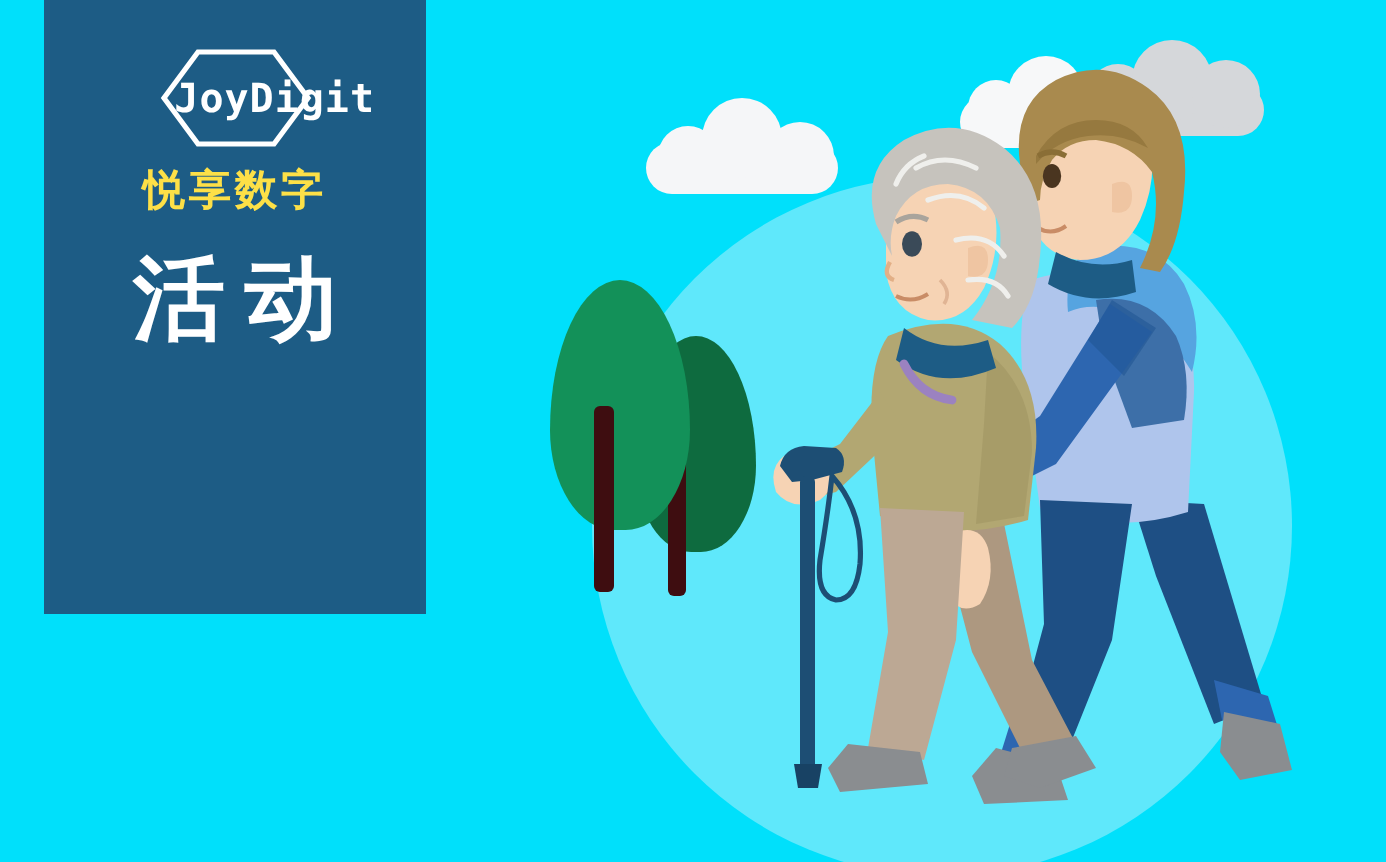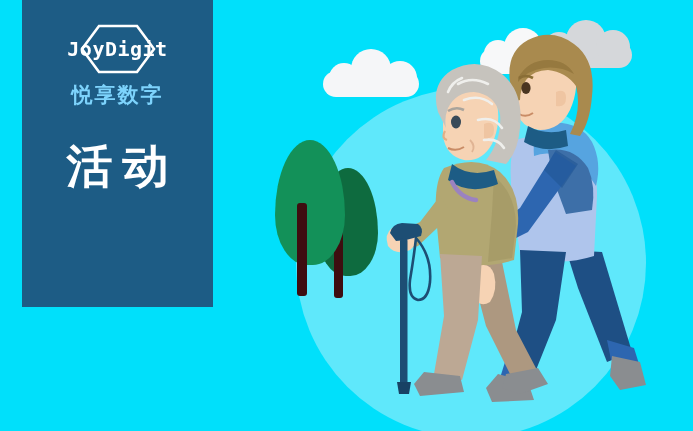--- a/index.html
+++ b/index.html
@@ -52,30 +52,30 @@
 
   
   .panel{
     position:absolute;left:22px;top:0;width:191px;height:307px;
     background:#1D5C85;
     display:flex;flex-direction:column;align-items:center;
   }
   .logo-wrap{position:relative;margin-top:26px;width:140px;height:46px;}
   .logo-hex{position:absolute;left:32px;top:-2px;width:76px;height:50px;}
   .logo-text{
-    position:absolute;left:0;top:8px;width:140px;text-align:center;
+    position:absolute;left:0;top:8px;width:140px;text-align:right;
     color:#fff;font-size:20px;font-weight:bold;letter-spacing:0.5px;
     font-family:"DejaVu Sans Mono","Liberation Mono",monospace;
     line-height:30px;
   }
   .brand-cn{
-    margin-top:9px;color:#7dd3fc;font-size:21px;font-weight:bold;letter-spacing:2px;
+    margin-top:9px;color:#fde047;font-size:21px;font-weight:bold;letter-spacing:2px;
   }
   .title-cn{
-    margin-top:26px;color:#fff;font-size:46px;font-weight:bold;
+    margin-top:9px;color:#fff;font-size:46px;font-weight:bold;
     letter-spacing:10px;line-height:63px;text-indent:10px;text-align:center;
   }
 </style>
 </head>
 <body>
 
 <div id="stage">
 
   <div class="bg-circle"></div>
 

